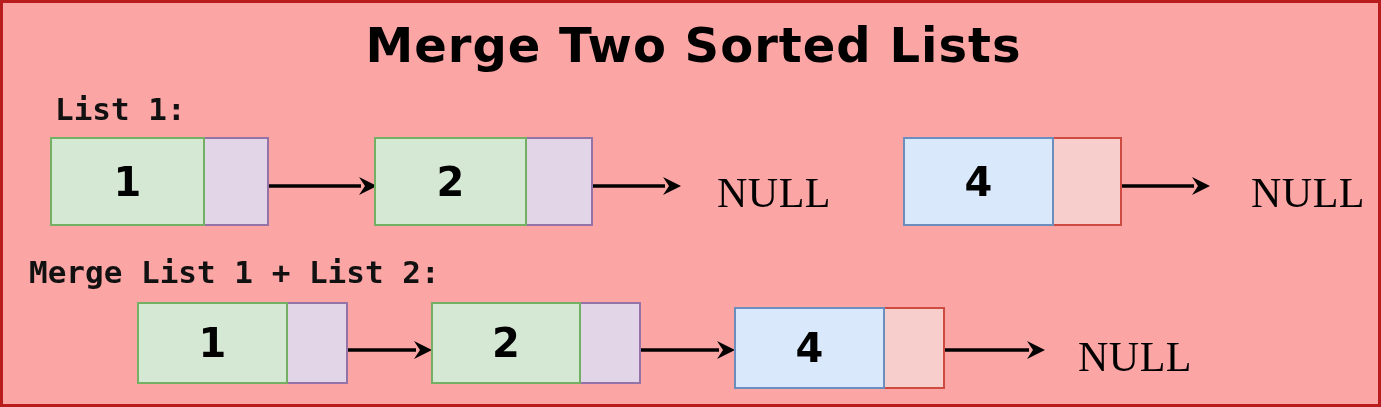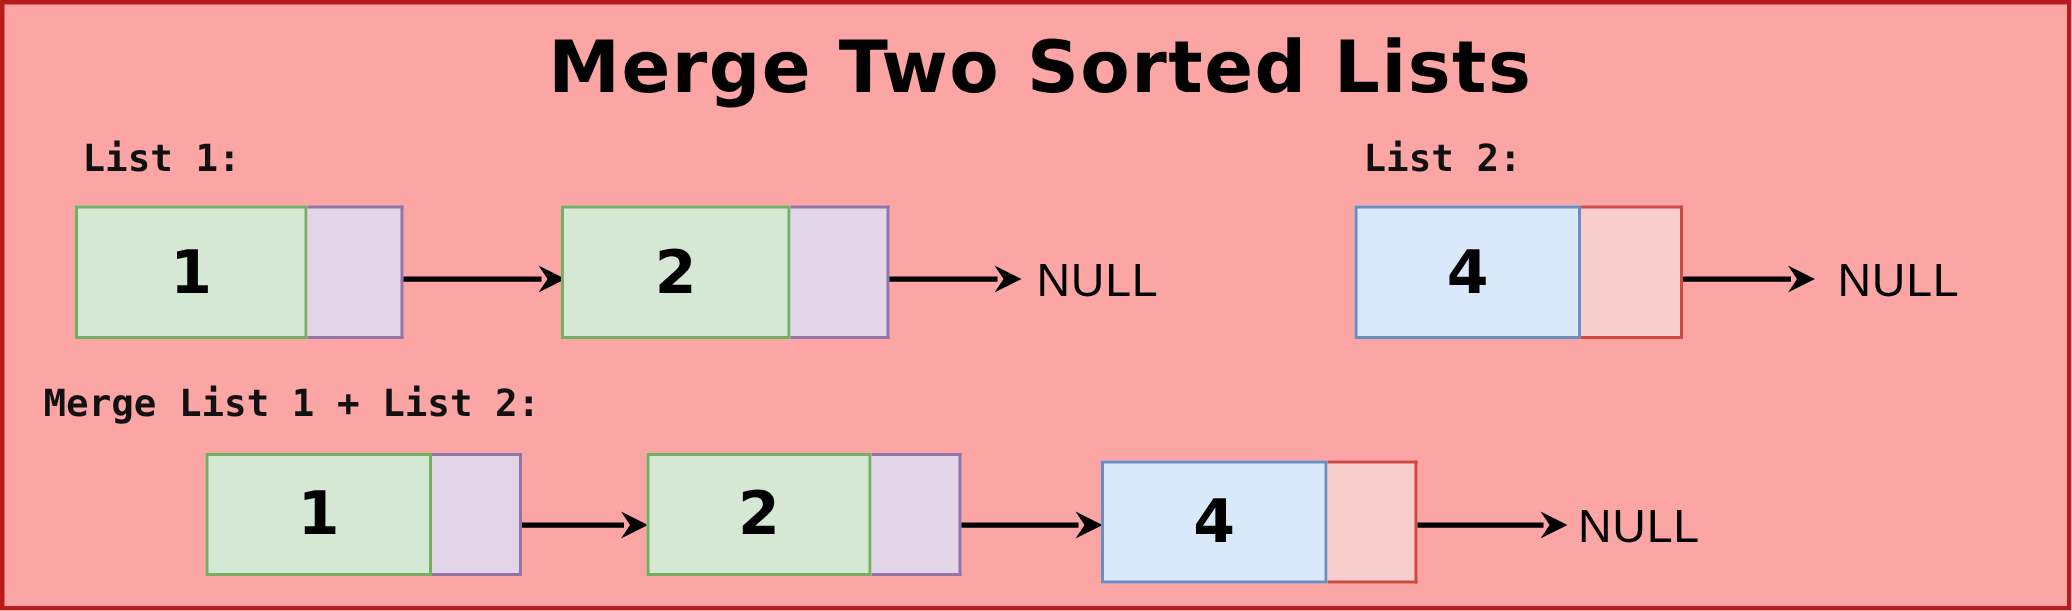--- a/index.html
+++ b/index.html
@@ -34,21 +34,21 @@
     font-weight: bold;
     letter-spacing: 1px;
     color: #000000;
     white-space: nowrap;
   }
 
   
   .label {
     position: absolute;
     font-family: "DejaVu Sans Mono", monospace;
-    font-size: 25px;
+    font-size: 31px;
     font-weight: bold;
     color: #111111;
     white-space: nowrap;
     letter-spacing: 0px;
   }
 
   
   .node {
     position: absolute;
     display: flex;
@@ -96,26 +96,27 @@
   .arrow {
     position: absolute;
     height: 22px;
     display: block;
   }
   .arrow svg { display: block; overflow: visible; }
 
   
   .nulltext {
     position: absolute;
-    font-family: Liberation Sans, sans-serif;
-    font-size: 31px;
+    font-family: Liberation Serif, serif;
+    font-size: 42px;
     font-weight: normal;
     color: #000000;
     white-space: nowrap;
     letter-spacing: 0.5px;
+    margin-left: 26px;
   }
 </style>
 </head>
 <body>
 
 <div id="canvas">
 
   <div class="title">Merge Two Sorted Lists</div>
 
   <div class="label" style="left:52px; top:88px;">List 1:</div>
@@ -139,21 +140,20 @@
 
   <div class="arrow" style="left:590px; top:172px; width:88px;">
     <svg width="88" height="22" viewBox="0 0 88 22">
       <line x1="0" y1="11" x2="72" y2="11" stroke="#000000" stroke-width="3.5"></line>
       <polygon points="70,2 88,11 70,20 76,11" fill="#000000"></polygon>
     </svg>
   </div>
 
   <div class="nulltext" style="left:688px; top:166px;">NULL</div>
 
-  <div class="label" style="left:906px; top:88px;">List 2:</div>
 
   <div class="node blue" style="left:900px; top:134px; width:219px; height:89px;">
     <div class="cell data" style="width:151px; height:89px;">4</div>
     <div class="cell ptr" style="width:68px; height:89px;"></div>
   </div>
 
   <div class="arrow" style="left:1119px; top:172px; width:88px;">
     <svg width="88" height="22" viewBox="0 0 88 22">
       <line x1="0" y1="11" x2="72" y2="11" stroke="#000000" stroke-width="3.5"></line>
       <polygon points="70,2 88,11 70,20 76,11" fill="#000000"></polygon>

